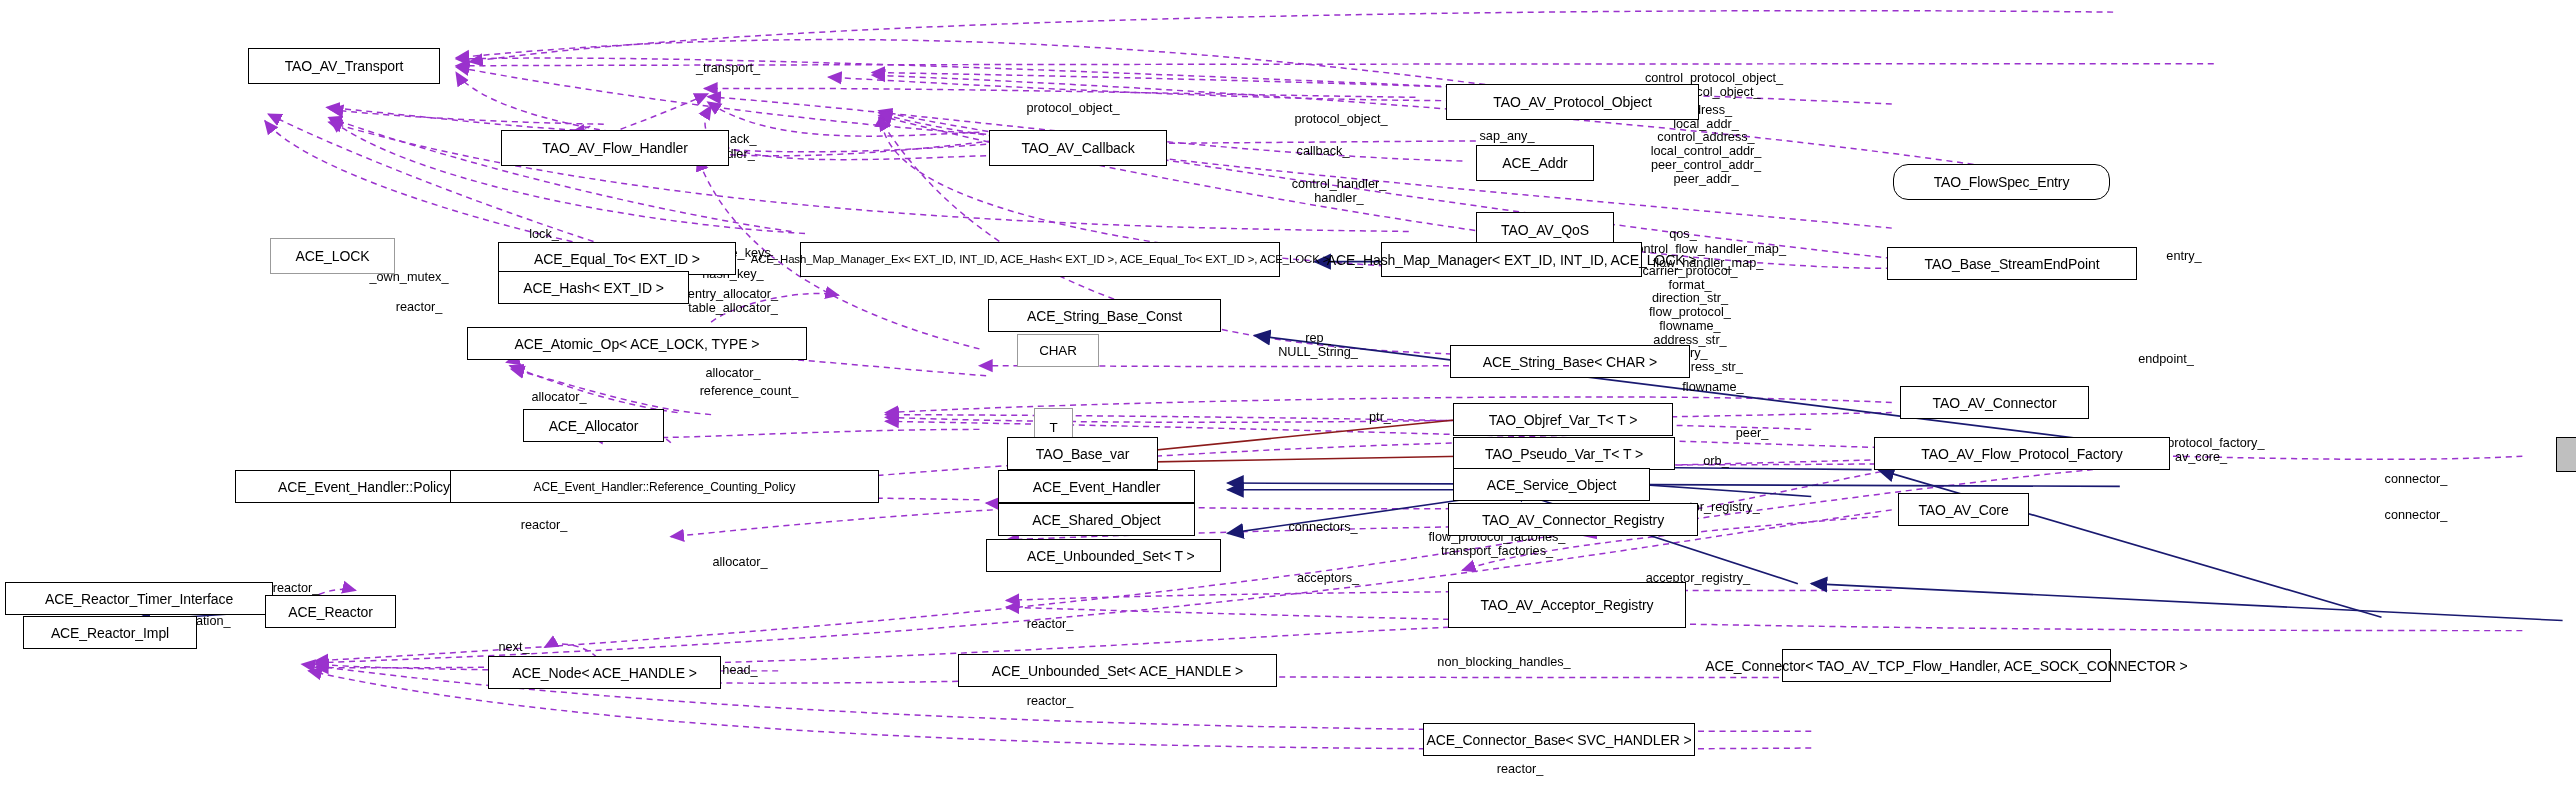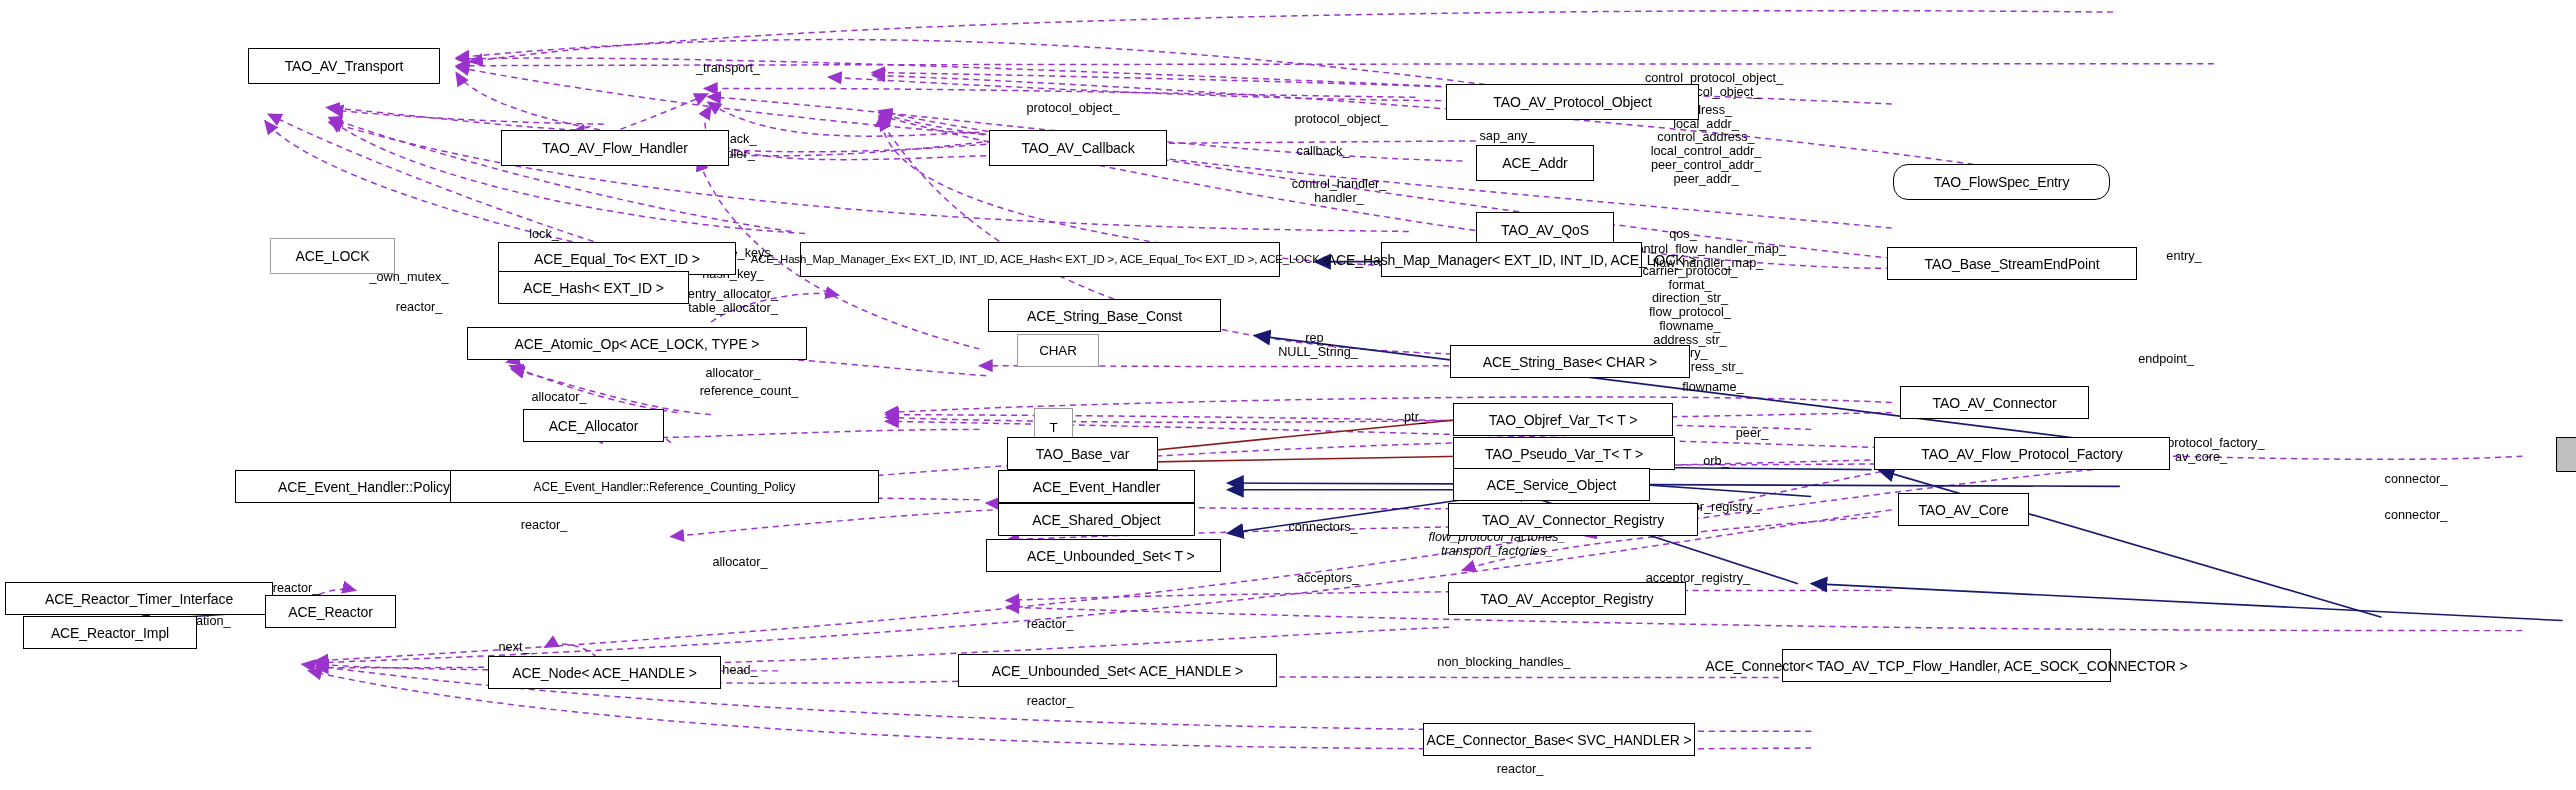--- a/index.html
+++ b/index.html
@@ -159,33 +159,33 @@
 entry_
 peer_address_str_</div>
       <div class="elabel" style="left: 419px; top: 301px;">reactor_</div>
       <div class="elabel" style="left: 1318px; top: 332px;">rep_
 NULL_String_</div>
       <div class="elabel" style="left: 2166px; top: 353px;">endpoint_</div>
       <div class="elabel" style="left: 733px; top: 367px;">allocator_</div>
       <div class="elabel" style="left: 1713px; top: 381px;">flowname_</div>
       <div class="elabel" style="left: 559px; top: 391px;">allocator_</div>
       <div class="elabel" style="left: 749px; top: 385px;">reference_count_</div>
-      <div class="elabel" style="left: 1400px; top: 411px; padding-left: 30px;">ptr_</div>
+      <div class="elabel" style="left: 1365px; top: 411px; padding-left: 30px;">ptr_</div>
       <div class="elabel" style="left: 1752px; top: 427px;">peer_</div>
       <div class="elabel" style="left: 2201px; top: 437px;">flow_protocol_factory_
 av_core_</div>
       <div class="elabel" style="left: 1716px; top: 455px;">orb_</div>
       <div class="elabel" style="left: 740px; top: 473px;">reference_counting_policy_</div>
       <div class="elabel" style="left: 740px; top: 488px;">allocator_</div>
       <div class="elabel" style="left: 2416px; top: 473px;">connector_</div>
       <div class="elabel" style="left: 1704px; top: 501px;">connector_registry_</div>
       <div class="elabel" style="left: 1323px; top: 521px;">connectors_</div>
       <div class="elabel" style="left: 544px; top: 519px;">reactor_</div>
       <div class="elabel" style="left: 2416px; top: 509px;">connector_</div>
-      <div class="elabel" style="left: 1497px; top: 531px; font-style: italic;">flow_protocol_factories_
+      <div class="elabel" style="left: 1497px; top: 531px;">flow_protocol_factories_
 transport_factories_</div>
       <div class="elabel" style="left: 740px; top: 556px;">allocator_</div>
       <div class="elabel" style="left: 1328px; top: 572px;">acceptors_</div>
       <div class="elabel" style="left: 1698px; top: 572px;">acceptor_registry_</div>
       <div class="elabel" style="left: 184px; top: 615px;">implementation_</div>
       <div class="elabel" style="left: 296px; top: 582px;">reactor_</div>
       <div class="elabel" style="left: 1050px; top: 618px;">reactor_</div>
       <div class="elabel" style="left: 514px; top: 641px;">next_</div>
       <div class="elabel" style="left: 740px; top: 664px;">head_</div>
       <div class="elabel" style="left: 1504px; top: 656px;">non_blocking_handles_</div>
@@ -219,21 +219,21 @@
       <div class="node hl" style="left: 2556px; top: 437px; width: 235px; height: 35px;">TAO_AV_TCP_Connector</div>
       <div class="node" style="left: 235px; top: 470px; width: 258px; height: 33px;">ACE_Event_Handler::Policy</div>
       <div class="node" style="left: 450px; top: 470px; width: 429px; height: 33px; font-size: 12px;">ACE_Event_Handler::Reference_Counting_Policy</div>
       <div class="node" style="left: 998px; top: 470px; width: 197px; height: 33px;">ACE_Event_Handler</div>
       <div class="node" style="left: 1453px; top: 468px; width: 197px; height: 33px;">ACE_Service_Object</div>
       <div class="node" style="left: 1898px; top: 493px; width: 131px; height: 33px;">TAO_AV_Core</div>
       <div class="node" style="left: 523px; top: 409px; width: 141px; height: 33px;">ACE_Allocator</div>
       <div class="node" style="left: 998px; top: 503px; width: 197px; height: 33px;">ACE_Shared_Object</div>
       <div class="node" style="left: 1448px; top: 503px; width: 250px; height: 33px;">TAO_AV_Connector_Registry</div>
       <div class="node" style="left: 986px; top: 539px; width: 235px; height: 33px; padding-left: 20px;">ACE_Unbounded_Set&lt; T &gt;</div>
-      <div class="node" style="left: 1448px; top: 582px; width: 238px; height: 33px;">TAO_AV_Acceptor_Registry</div>
+      <div class="node" style="left: 1448px; top: 582px; width: 238px; height: 46px;">TAO_AV_Acceptor_Registry</div>
       <div class="node" style="left: 5px; top: 582px; width: 268px; height: 33px;">ACE_Reactor_Timer_Interface</div>
       <div class="node" style="left: 265px; top: 595px; width: 131px; height: 33px;">ACE_Reactor</div>
       <div class="node" style="left: 23px; top: 616px; width: 174px; height: 33px;">ACE_Reactor_Impl</div>
       <div class="node" style="left: 488px; top: 656px; width: 233px; height: 33px;">ACE_Node&lt; ACE_HANDLE &gt;</div>
       <div class="node" style="left: 958px; top: 654px; width: 319px; height: 33px;">ACE_Unbounded_Set&lt; ACE_HANDLE &gt;</div>
       <div class="node" style="left: 1782px; top: 649px; width: 329px; height: 33px;">ACE_Connector&lt; TAO_AV_TCP_Flow_Handler, ACE_SOCK_CONNECTOR &gt;</div>
       <div class="node" style="left: 1423px; top: 723px; width: 272px; height: 33px;">ACE_Connector_Base&lt; SVC_HANDLER &gt;</div>
     </div>
 
 </div>

